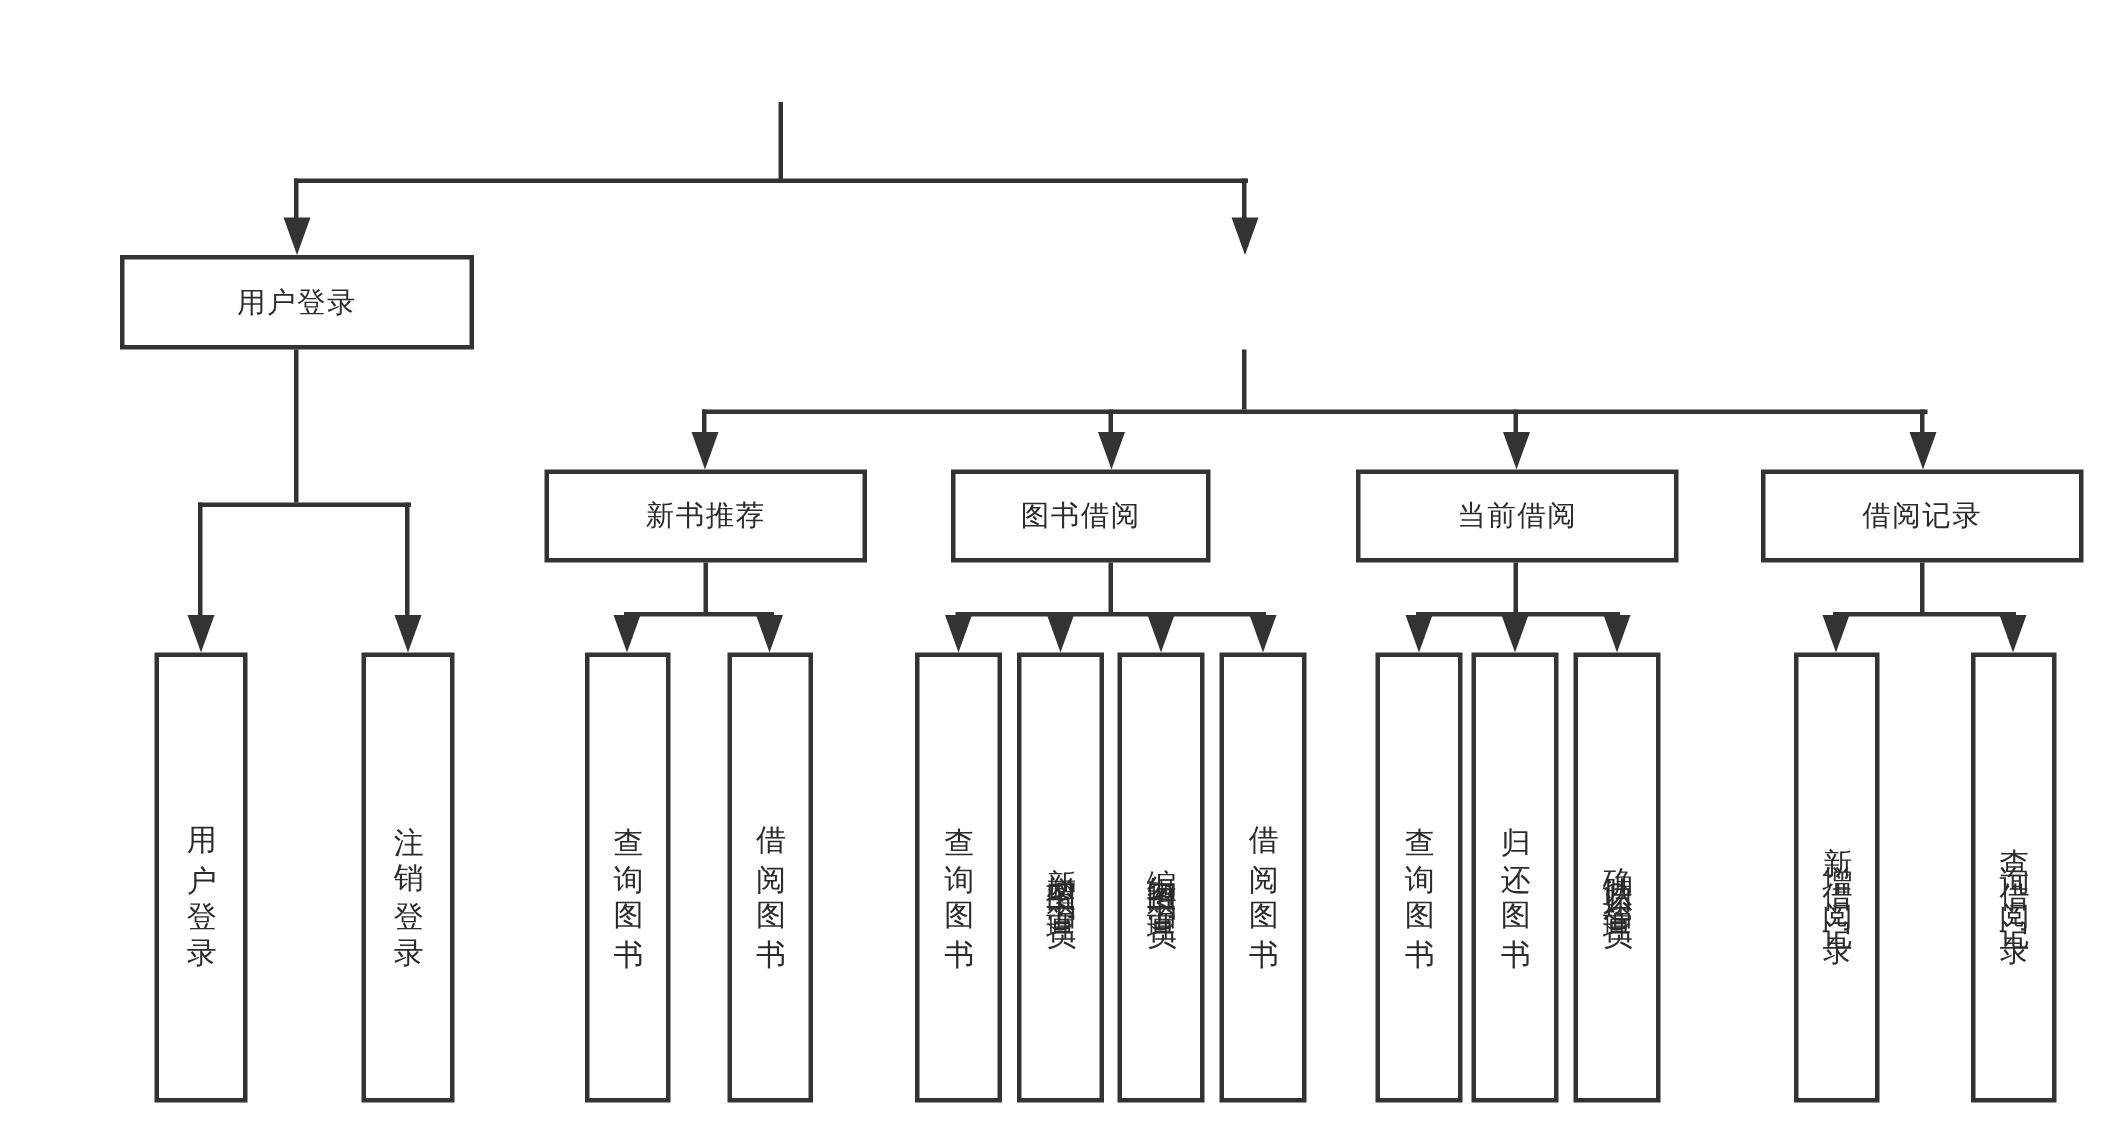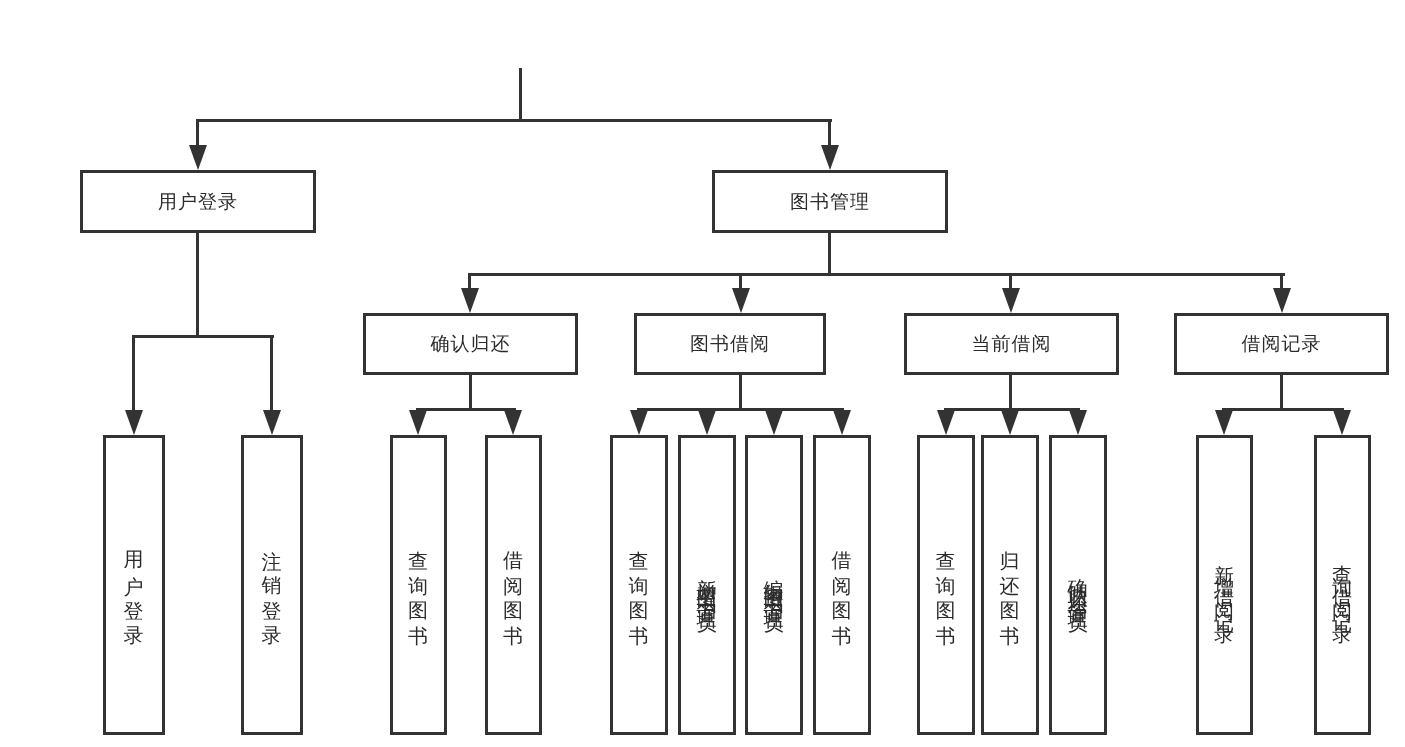--- a/index.html
+++ b/index.html
@@ -61,46 +61,43 @@
   <div class="vl" style="left:519px;top:68px;height:52px"></div>
   <div class="hl" style="left:196px;top:119px;width:636px"></div>
   <div class="vl" style="left:196px;top:119px;height:27px"></div>
   <div class="arr" style="left:189px;top:145px"></div>
   <div class="vl" style="left:828px;top:119px;height:27px"></div>
   <div class="arr" style="left:821px;top:145px"></div>
 
   <div class="box" style="left:80px;top:170px;width:236px;height:63px">
     <span>用户登录</span>
   </div>
-  <div class="box" style="left:712px;top:170px;width:236px;height:63px">
-    <span>图书管理</span>
-  </div>
 
   <div class="vl" style="left:196px;top:233px;height:102px"></div>
   <div class="hl" style="left:132px;top:335px;width:142px"></div>
   <div class="vl" style="left:132px;top:335px;height:75px"></div>
   <div class="arr" style="left:125px;top:410px"></div>
   <div class="vl" style="left:270px;top:335px;height:75px"></div>
   <div class="arr" style="left:263px;top:410px"></div>
 
   <div class="vl" style="left:828px;top:233px;height:40px"></div>
   <div class="hl" style="left:468px;top:273px;width:817px"></div>
   <div class="vl" style="left:468px;top:273px;height:16px"></div>
   <div class="arr" style="left:461px;top:288px"></div>
   <div class="vl" style="left:739px;top:273px;height:16px"></div>
   <div class="arr" style="left:732px;top:288px"></div>
   <div class="vl" style="left:1009px;top:273px;height:16px"></div>
   <div class="arr" style="left:1002px;top:288px"></div>
   <div class="vl" style="left:1280px;top:273px;height:16px"></div>
   <div class="arr" style="left:1273px;top:288px"></div>
 
   <div class="box" style="left:363px;top:313px;width:215px;height:62px">
-    <span>确认归还</span>
+    <span>新书推荐</span>
   </div>
-  <div class="box" style="left:634px;top:313px;width:192px;height:62px">
+  <div class="box" style="left:634px;top:313px;width:173px;height:62px">
     <span>图书借阅</span>
   </div>
   <div class="box" style="left:1174px;top:313px;width:215px;height:62px">
     <span>借阅记录</span>
   </div>
   <div class="box" style="left:904px;top:313px;width:215px;height:62px">
     <span>当前借阅</span>
   </div>
 
   <div class="vl" style="left:469px;top:375px;height:33px"></div>

